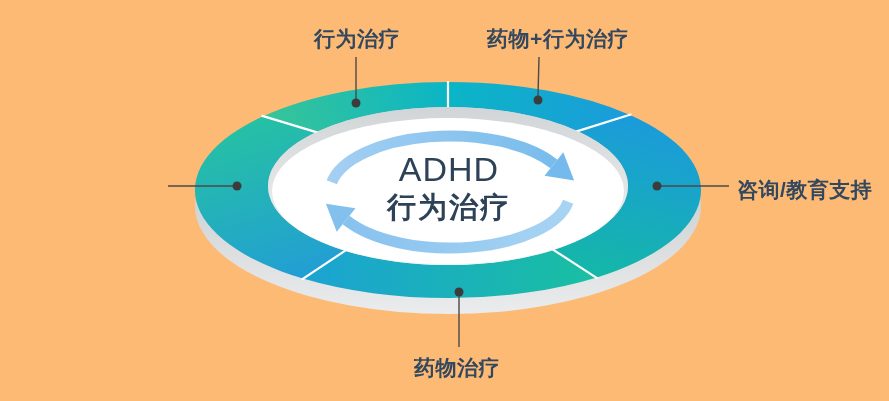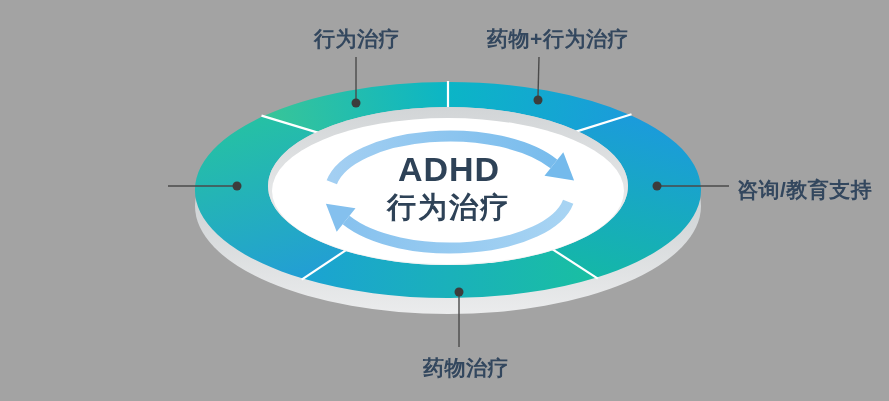--- a/index.html
+++ b/index.html
@@ -1,19 +1,19 @@
 <!DOCTYPE html>
 <html><head>
 <meta charset="utf-8">
 <style>
   html,body{margin:0;padding:0;background:#ffffff;}
   .stage{
     position:relative;
     width:889px;height:401px;
-    background:#a3a3a3;
+    background:#fdba74;
     overflow:hidden;
     font-family:"Liberation Sans","DejaVu Sans",sans-serif;
   }
   .stage svg{position:absolute;left:0;top:0;}
   .callout-label{
     position:absolute;
     font-size:21px;
     font-weight:bold;
     color:#33475e;
     white-space:nowrap;
@@ -24,21 +24,21 @@
   .lbl-right-anchor{transform:translate(-100%,-50%);}
   .center-title{
     position:absolute;
     left:449px;top:187px;
     transform:translate(-50%,-50%);
     text-align:center;
     color:#2e4257;
     white-space:nowrap;
   }
   .center-title .line1{
-    font-size:34px;font-weight:bold;line-height:40px;letter-spacing:1px;
+    font-size:34px;font-weight:normal;line-height:40px;letter-spacing:1px;
   }
   .center-title .line2{
     font-size:29px;font-weight:bold;line-height:36px;letter-spacing:2px;
   }
 </style>
 </head>
 <body>
 
 <div class="stage">
 
@@ -124,21 +124,21 @@
       <circle cx="237" cy="186" r="4.5"></circle>
     </g>
   </svg>
 
   <div class="callout-label lbl-center" style="left:357px;top:39px;">行为治疗</div>
 
   <div class="callout-label lbl-center" style="left:558px;top:39px;">药物+行为治疗</div>
 
   <div class="callout-label lbl-left-anchor" style="left:737px;top:190px;text-align:right;">咨询/教育支持</div>
 
-  <div class="callout-label lbl-center" style="left:457px;top:368px;margin-left:9px;">药物治疗</div>
+  <div class="callout-label lbl-center" style="left:457px;top:368px;">药物治疗</div>
 
 
   <div class="center-title">
     <div class="line1">ADHD</div>
     <div class="line2">行为治疗</div>
   </div>
 
 </div>
 
 </body></html>

